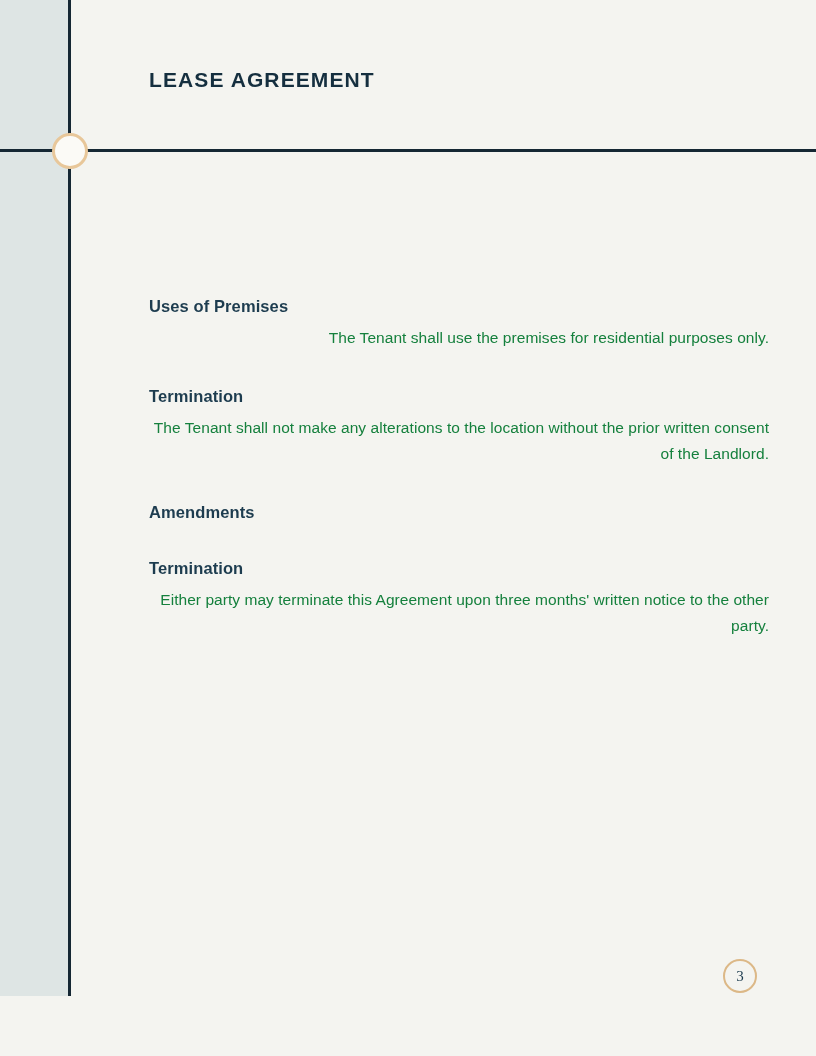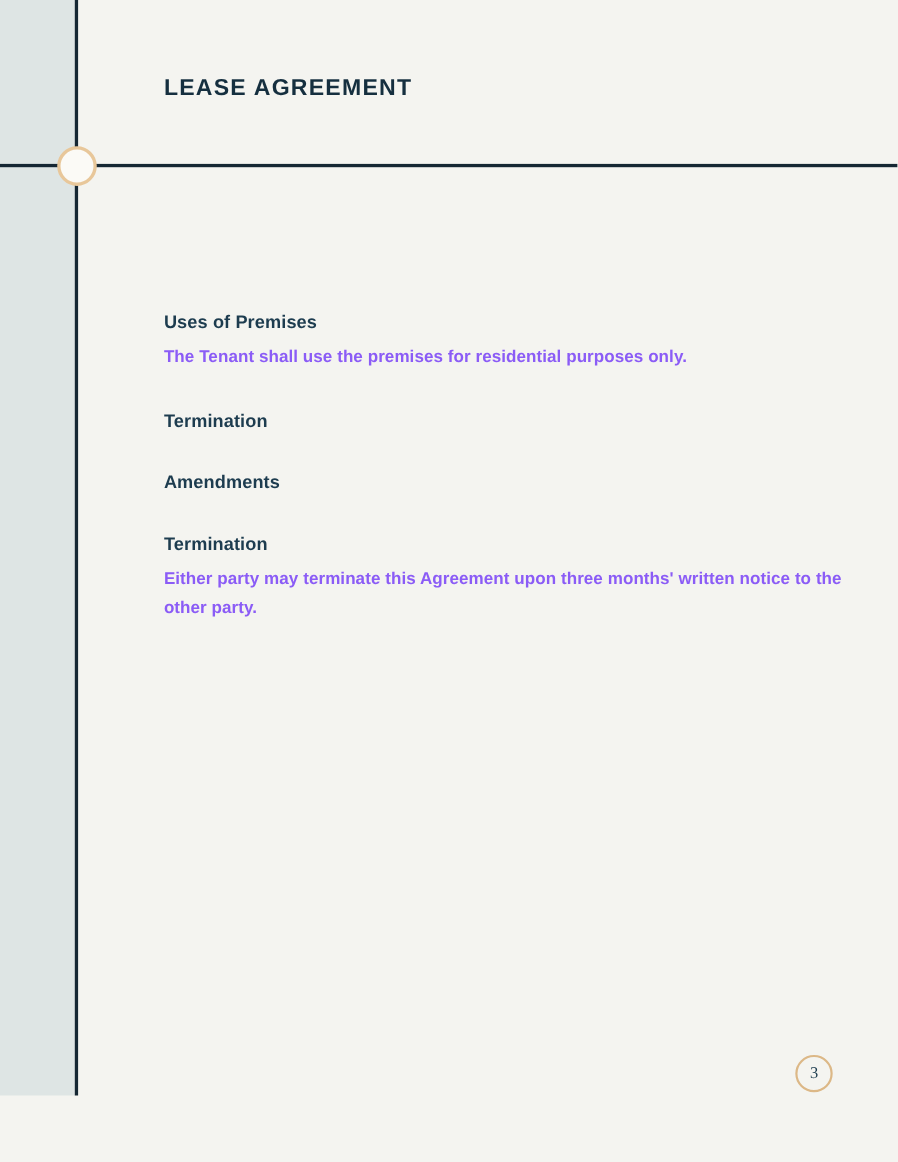--- a/index.html
+++ b/index.html
@@ -85,31 +85,32 @@
 
   .section {
     margin-bottom: 0;
   }
 
   .section-heading {
     font-size: 16.5px;
     font-weight: bold;
     color: #1d3c4f;
     line-height: 22px;
-    margin: 4px 0 8px 0;
+    margin: 17px 0 8px 0;
     letter-spacing: 0.1px;
   }
 
   .section-body {
     font-size: 15.5px;
-    font-weight: bold;
-    color: #8b5cf6;
+    font-weight: normal;
+    color: #15803d;
     line-height: 26px;
     margin: 0;
     letter-spacing: 0.05px;
+    text-align: right;
   }
 
   .section + .section {
     margin-top: 34px;
   }
 
   
   .page-badge {
     position: absolute;
     left: 723px;
@@ -145,20 +146,21 @@
 
   <div class="content">
 
     <div class="section">
       <h2 class="section-heading">Uses of Premises</h2>
       <p class="section-body">The Tenant shall use the premises for residential purposes only.</p>
     </div>
 
     <div class="section">
       <h2 class="section-heading">Termination</h2>
+      <p class="section-body">The Tenant shall not make any alterations to the location without the prior written consent of the Landlord.</p>
     </div>
 
 
     <div class="section">
       <h2 class="section-heading">Amendments</h2>
     </div>
 
     <div class="section">
       <h2 class="section-heading">Termination</h2>
       <p class="section-body">Either party may terminate this Agreement upon three months' written notice to the other party.</p>

